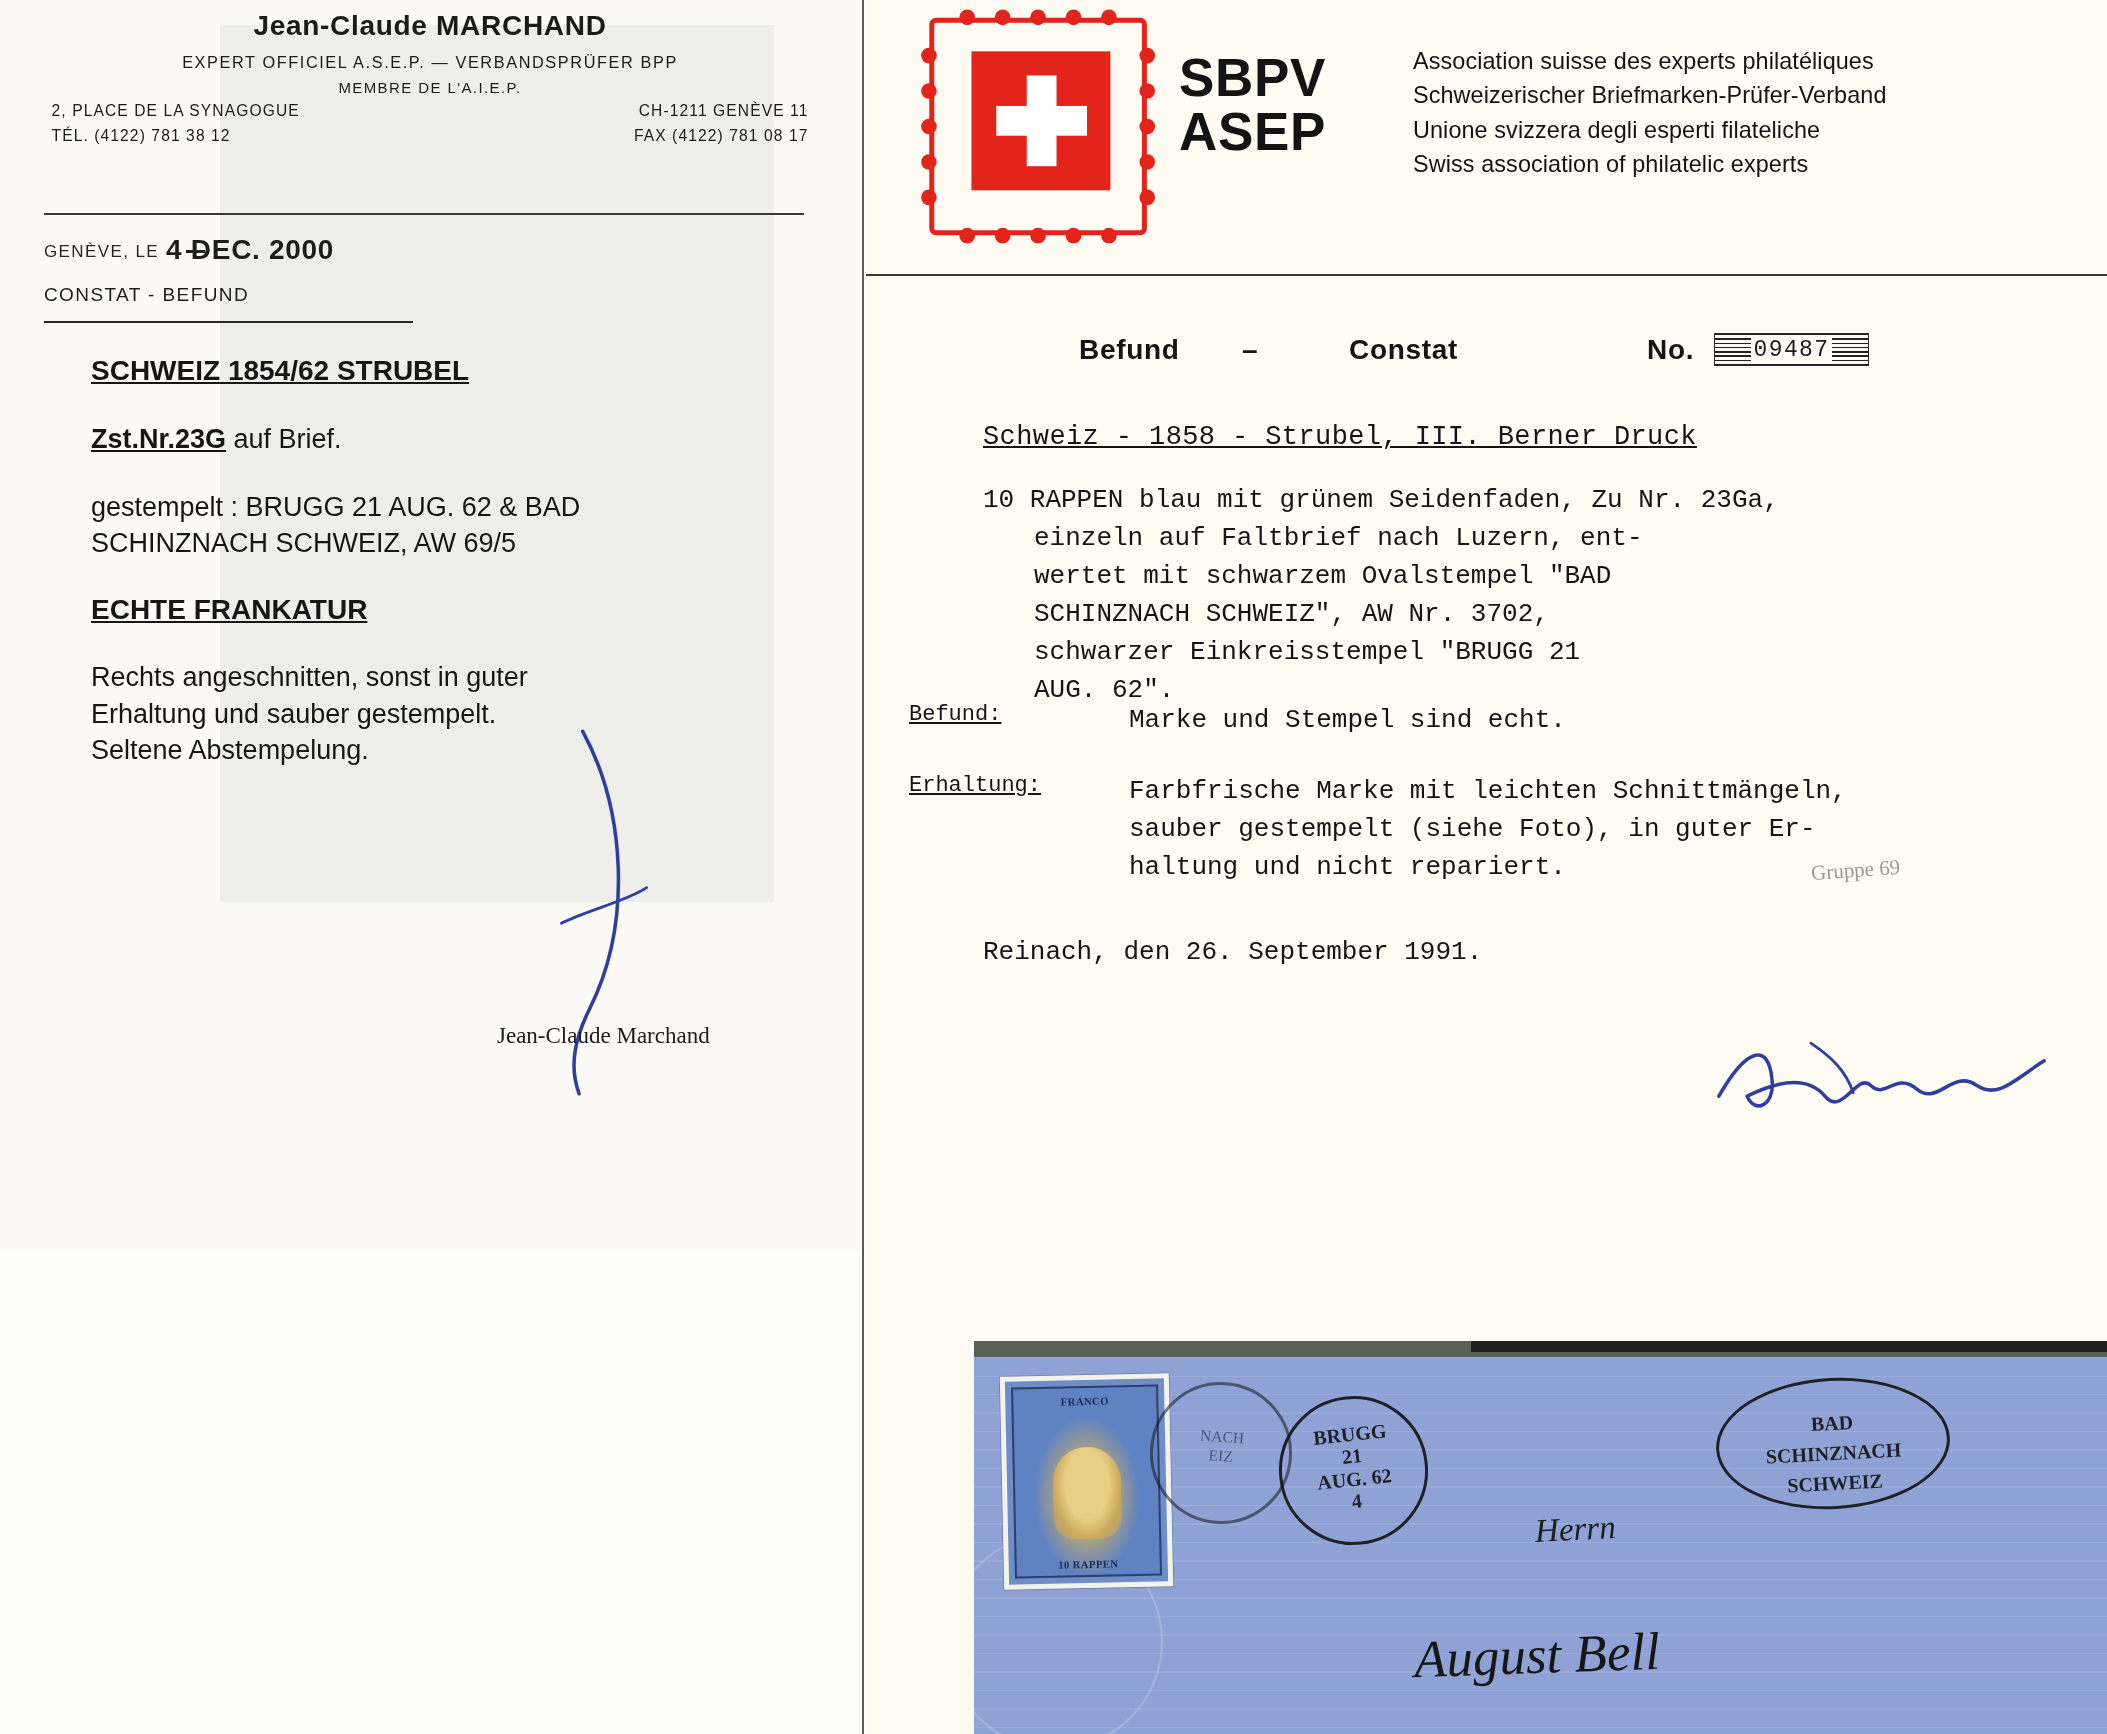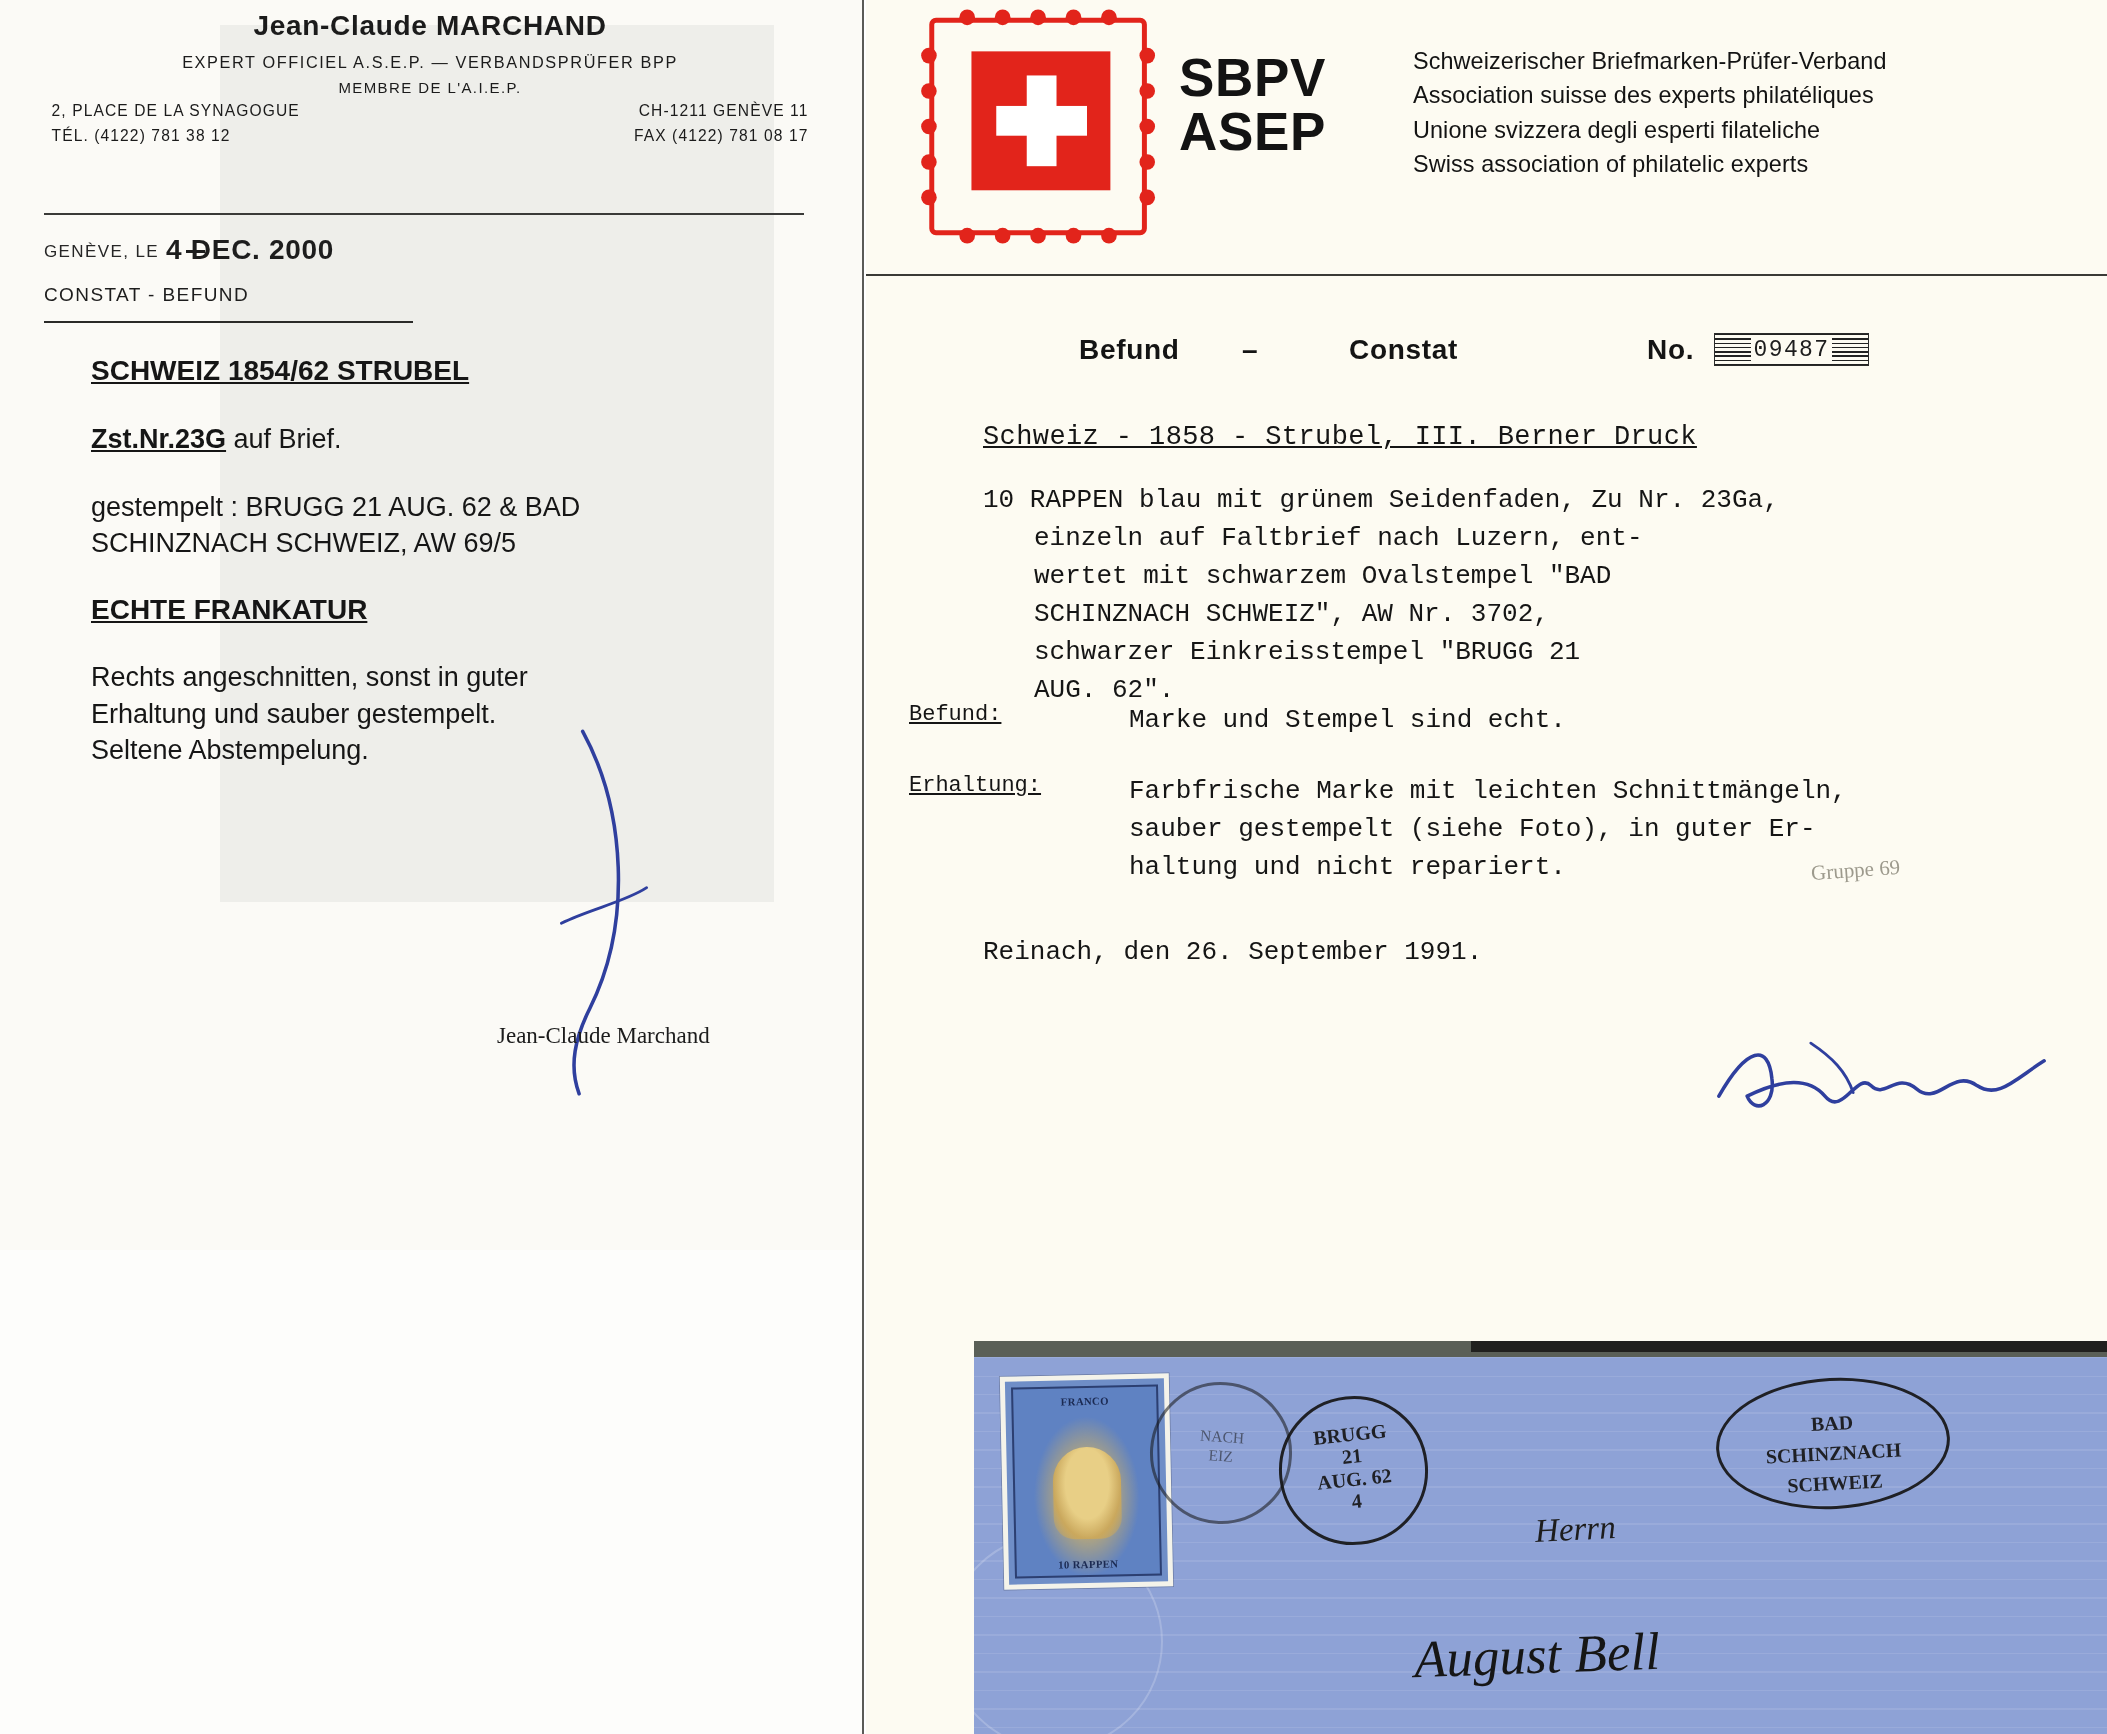--- a/index.html
+++ b/index.html
@@ -607,22 +607,22 @@
           <rect x="109" y="139" width="128" height="42"></rect>
         </g>
       </svg>
 
       <div class="rc-brand">
         <div>SBPV</div>
         <div>ASEP</div>
       </div>
 
       <div class="rc-langs">
+        <div>Association suisse des experts philatéliques</div>
         <div>Schweizerischer Briefmarken-Prüfer-Verband</div>
-        <div>Association suisse des experts philatéliques</div>
         <div>Unione svizzera degli esperti filateliche</div>
         <div>Swiss association of philatelic experts</div>
       </div>
     </div>
 
     <div class="rc-body">
 
       <div class="rc-titlerow">
         <span class="w1">Befund</span>
         <span class="dash">–</span>

